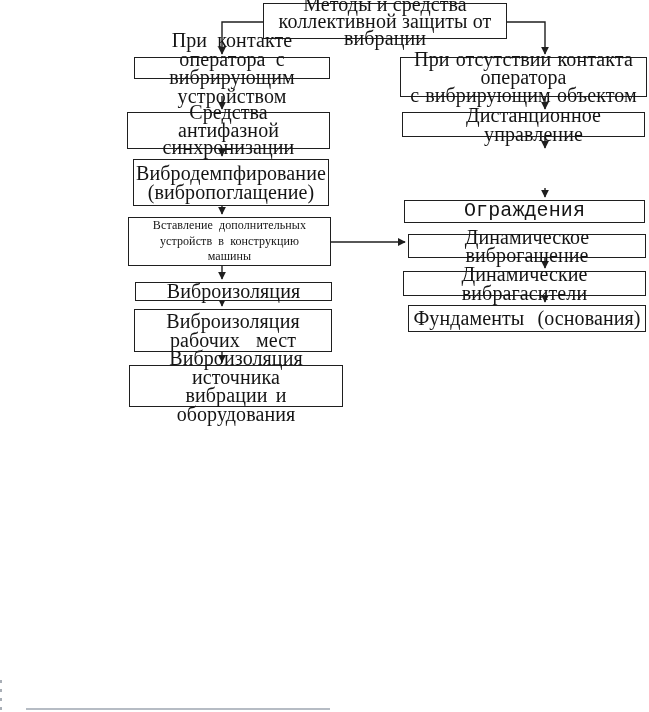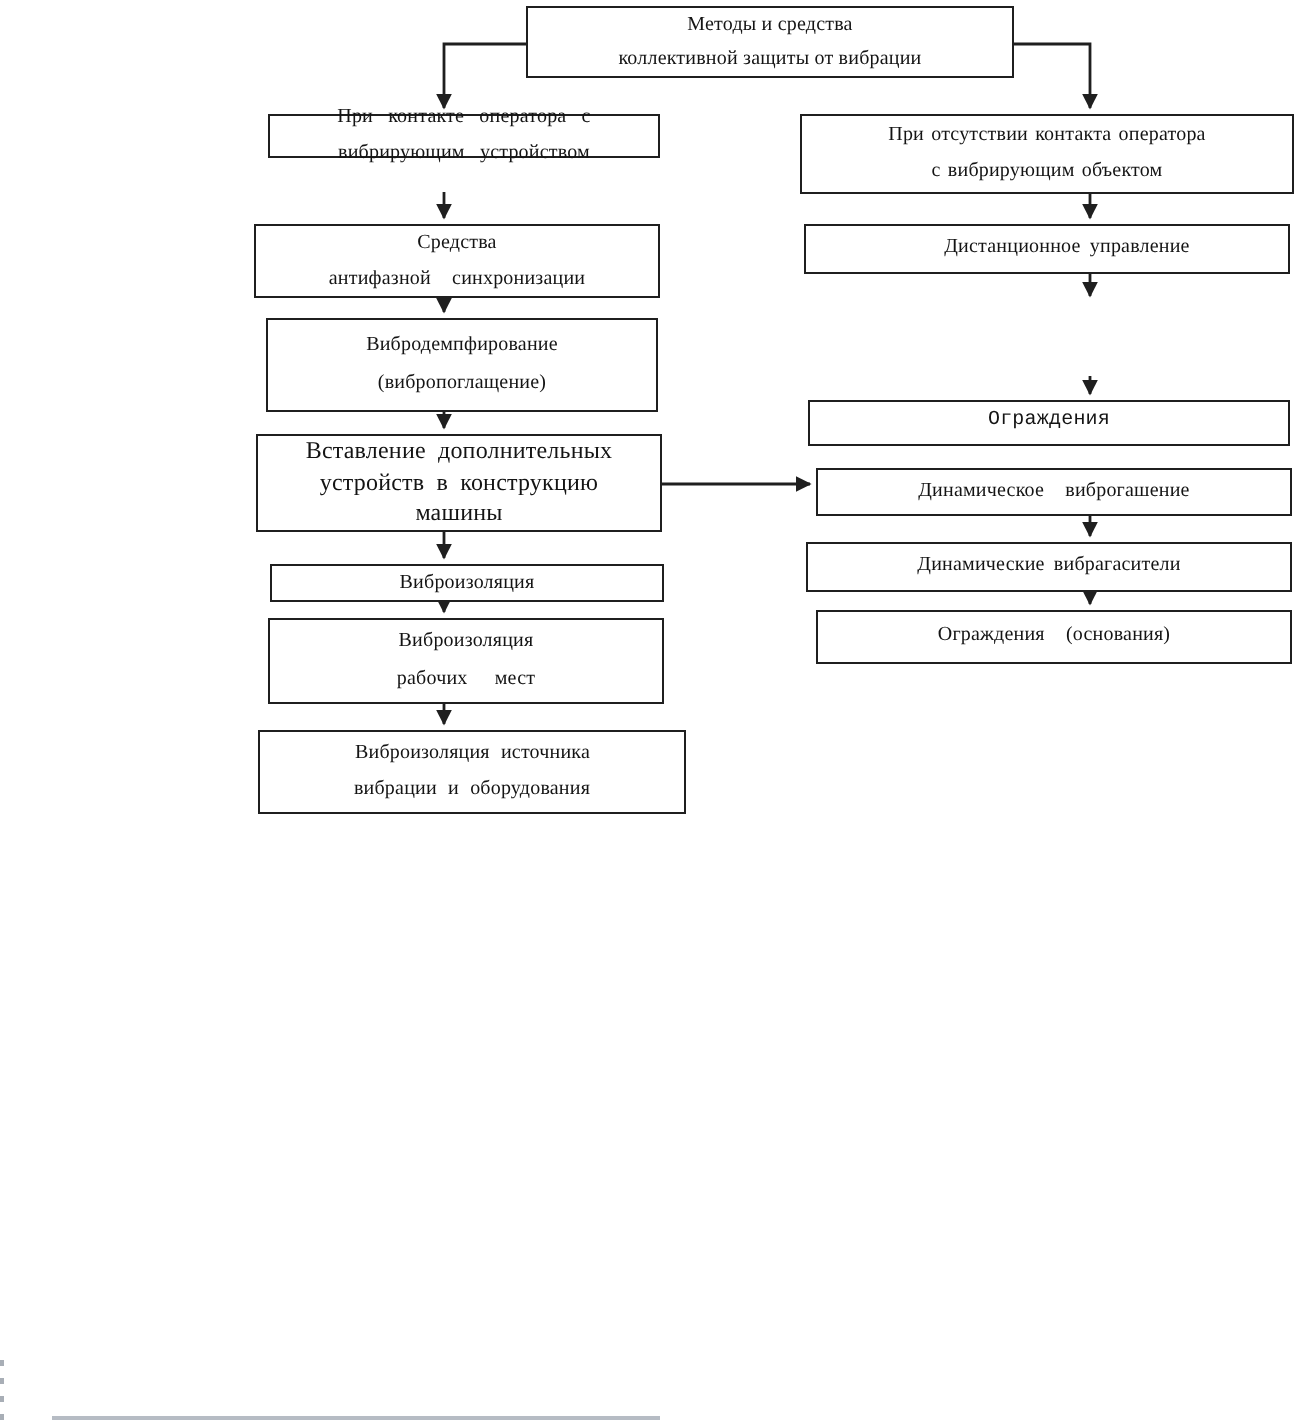--- a/index.html
+++ b/index.html
@@ -12,32 +12,32 @@
   }
   svg.connectors{position:absolute;left:0;top:0;width:649px;height:712px;}
   .box{
     position:absolute;
     box-sizing:border-box;
     border:1.5px solid #1f1f1f;
     background:#ffffff;
     display:flex;align-items:center;justify-content:center;
     text-align:center;
     white-space:pre-line;
-    font-size:10px;line-height:18.5px;
+    font-size:20px;line-height:18.5px;
     color:#141414;
     letter-spacing:.1px;
   }
   .b-root{left:263px;top:3px;width:244px;height:36px;line-height:17px;}
   .b-lh  {left:134px;top:57px;width:196px;height:22px;word-spacing:5px;}
   .b-l2  {left:127px;top:112px;width:203px;height:37px;word-spacing:8px;line-height:17.5px;}
   .b-l3  {left:133px;top:159px;width:196px;height:47px;}
   .b-l4  {left:128px;top:217px;width:203px;height:49px;word-spacing:3px;line-height:15.8px;font-size:12px;}
   .b-l5  {left:135px;top:282px;width:197px;height:19px;line-height:15px;}
   .b-l6  {left:134px;top:309px;width:198px;height:43px;word-spacing:11px;}
-  .b-l7  {left:129px;top:365px;width:214px;height:42px;word-spacing:3px;text-align:right;}
+  .b-l7  {left:129px;top:365px;width:214px;height:42px;word-spacing:3px;}
   .b-rh  {left:400px;top:57px;width:247px;height:40px;word-spacing:1px;line-height:18px;}
   .b-r2  {left:402px;top:112px;width:243px;height:25px;word-spacing:2px;padding-left:20px;}
   .b-r3  {left:402px;top:151px;width:243px;height:37px;word-spacing:4px;line-height:17.5px;}
   .b-r4  {left:404px;top:200px;width:241px;height:23px;font-family:Liberation Mono, monospace;}
   .b-r5  {left:408px;top:234px;width:238px;height:24px;word-spacing:8px;}
   .b-r6  {left:403px;top:271px;width:243px;height:25px;word-spacing:2px;}
   .b-r7  {left:408px;top:305px;width:238px;height:27px;word-spacing:8px;}
   .page-edge-bottom{
     position:absolute;left:26px;top:708px;width:304px;height:2px;
     background:#b6bcc4;
@@ -93,18 +93,18 @@
 рабочих мест</div>
   <div class="box b-l7">Виброизоляция источника
 вибрации и оборудования</div>
 
   <div class="box b-rh">При отсутствии контакта оператора
 с вибрирующим объектом</div>
   <div class="box b-r2">Дистанционное управление</div>
   <div class="box b-r4">Ограждения</div>
   <div class="box b-r5">Динамическое виброгашение</div>
   <div class="box b-r6">Динамические вибрагасители</div>
-  <div class="box b-r7">Ограждения (основания)</div>
+  <div class="box b-r7">Фундаменты (основания)</div>
 
   <div class="page-edge-bottom"></div>
   <div class="page-edge-left"></div>
 
 </div>
 
 </body></html>

